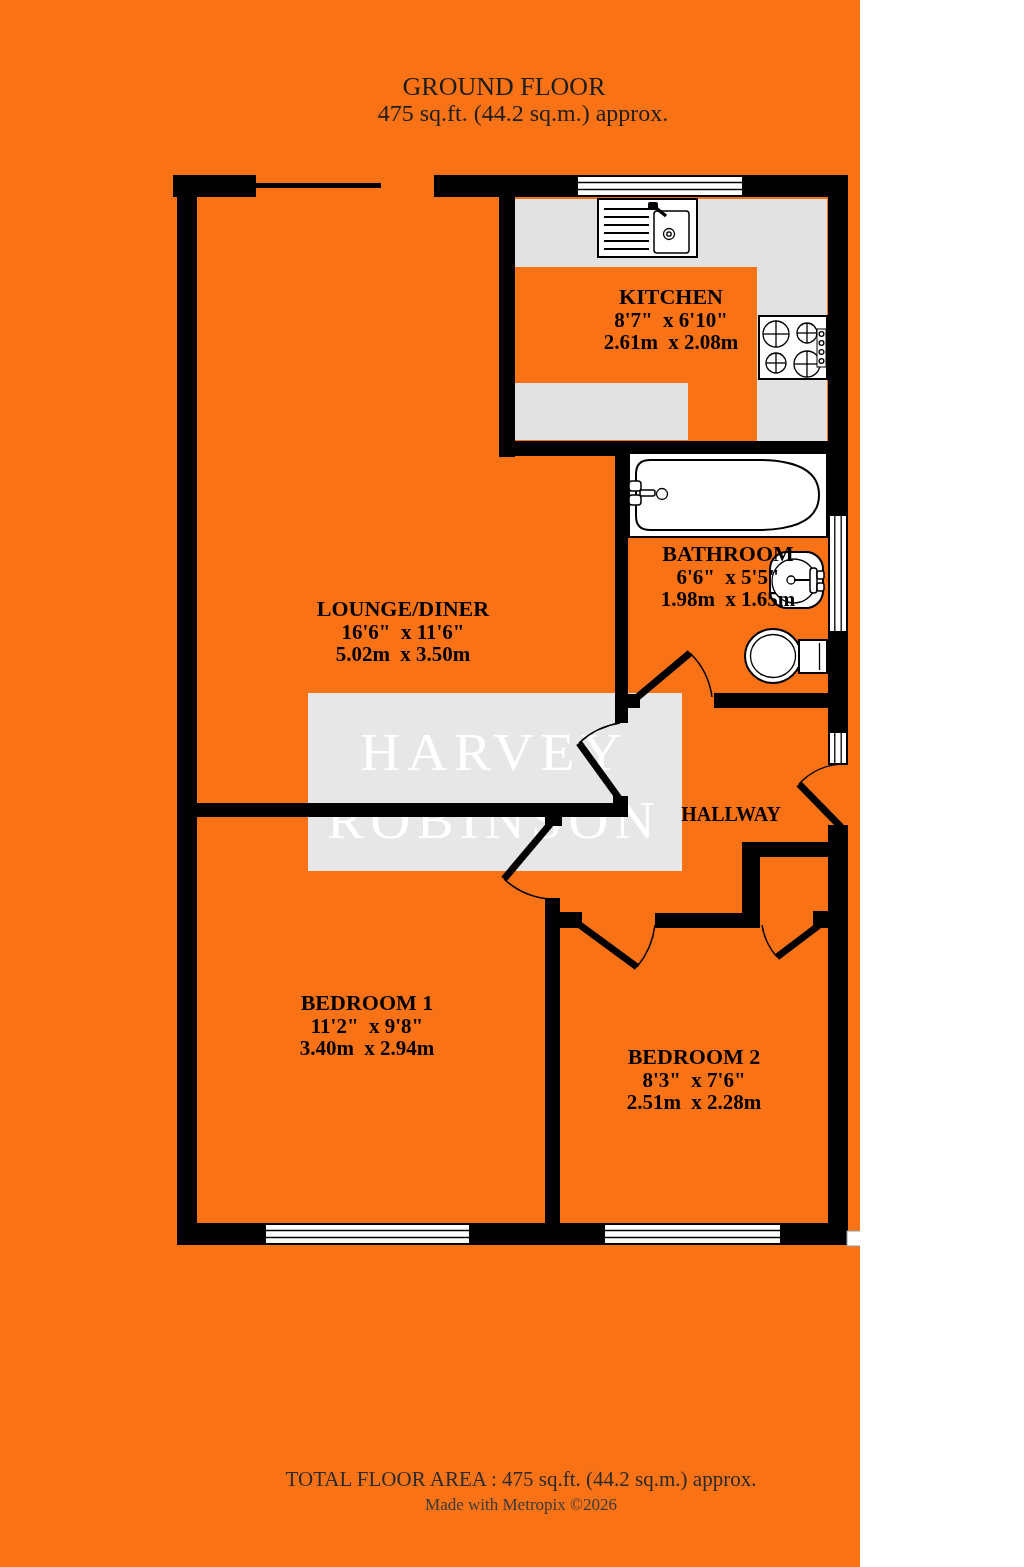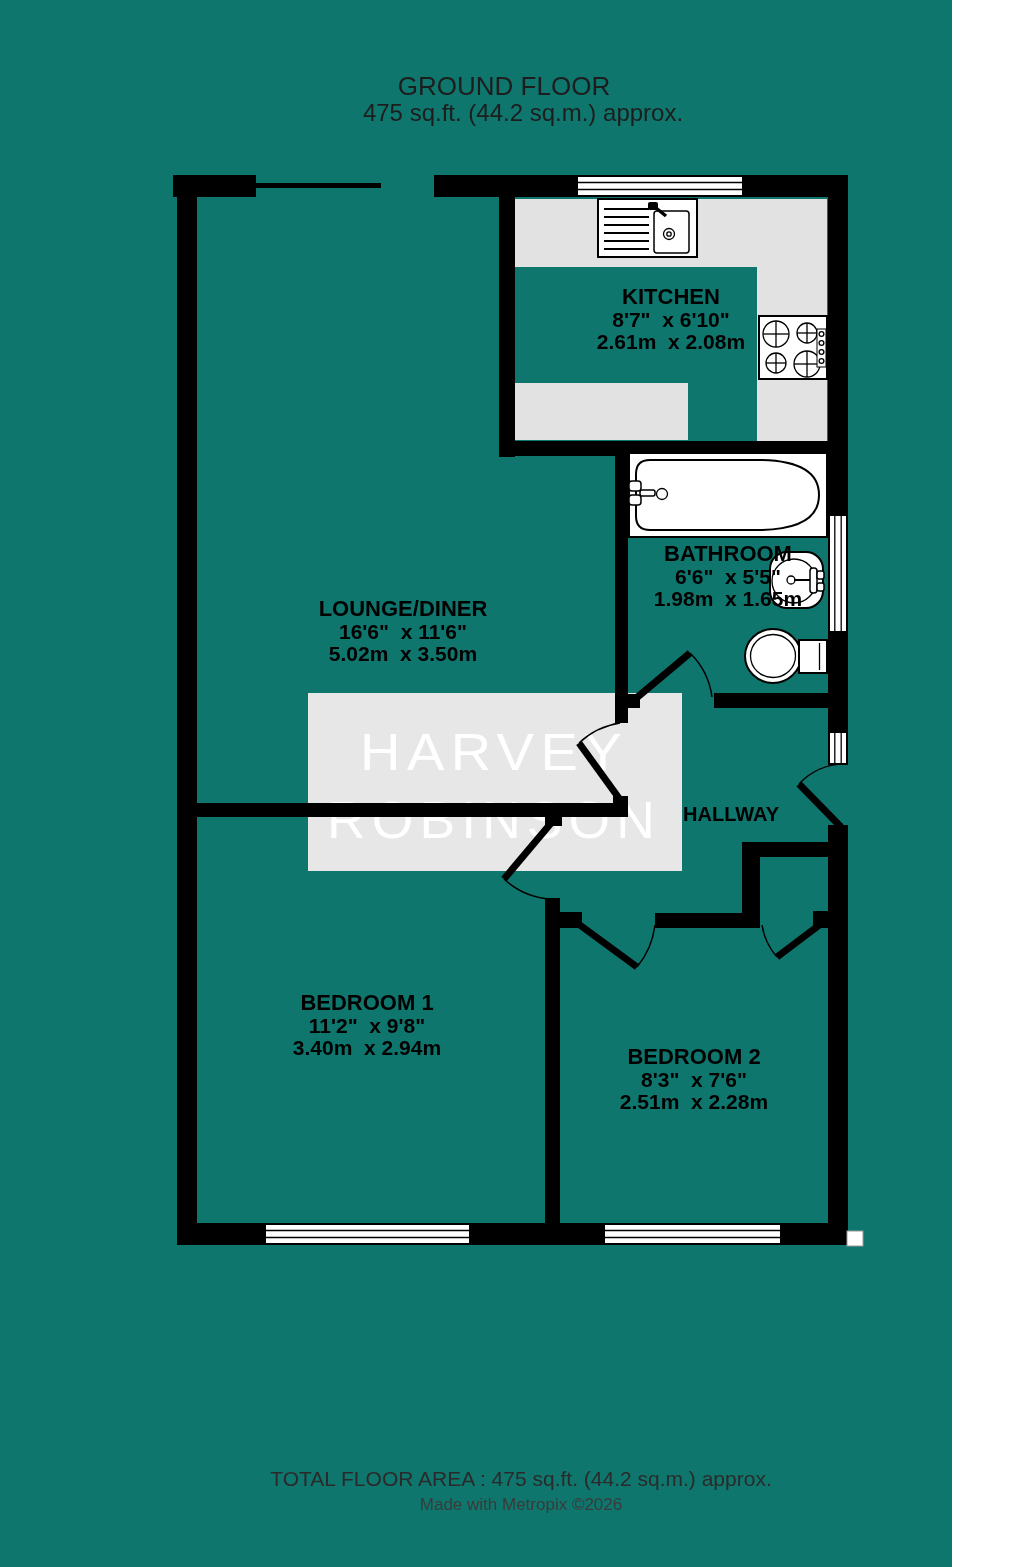--- a/index.html
+++ b/index.html
@@ -1,17 +1,17 @@
 <!DOCTYPE html>
 <html><head>
 <meta charset="utf-8">
 <style>
   html,body{margin:0;padding:0;background:#ffffff;}
-  #page{position:relative;width:952px;height:1567px;background:#0f766e;overflow:hidden;
-        font-family:Liberation Sans, sans-serif;}
+  #page{position:relative;width:860px;height:1567px;background:#f97316;overflow:hidden;
+        font-family:Liberation Serif, serif;}
   svg{position:absolute;left:0;top:0;}
   svg text{white-space:pre;}
   .wall{fill:#000000;}
   .thinline{fill:#000000;}
   .win{fill:#ffffff;stroke:#000000;stroke-width:2;}
   .winline{stroke:#000000;stroke-width:1.3;}
   .counter{fill:#e2e2e2;}
   .wmband{fill:#e7e7e7;}
   .wmtext{fill:#ffffff;font-size:52px;letter-spacing:6px;}
   .leaf{stroke:#000000;stroke-width:7;}

